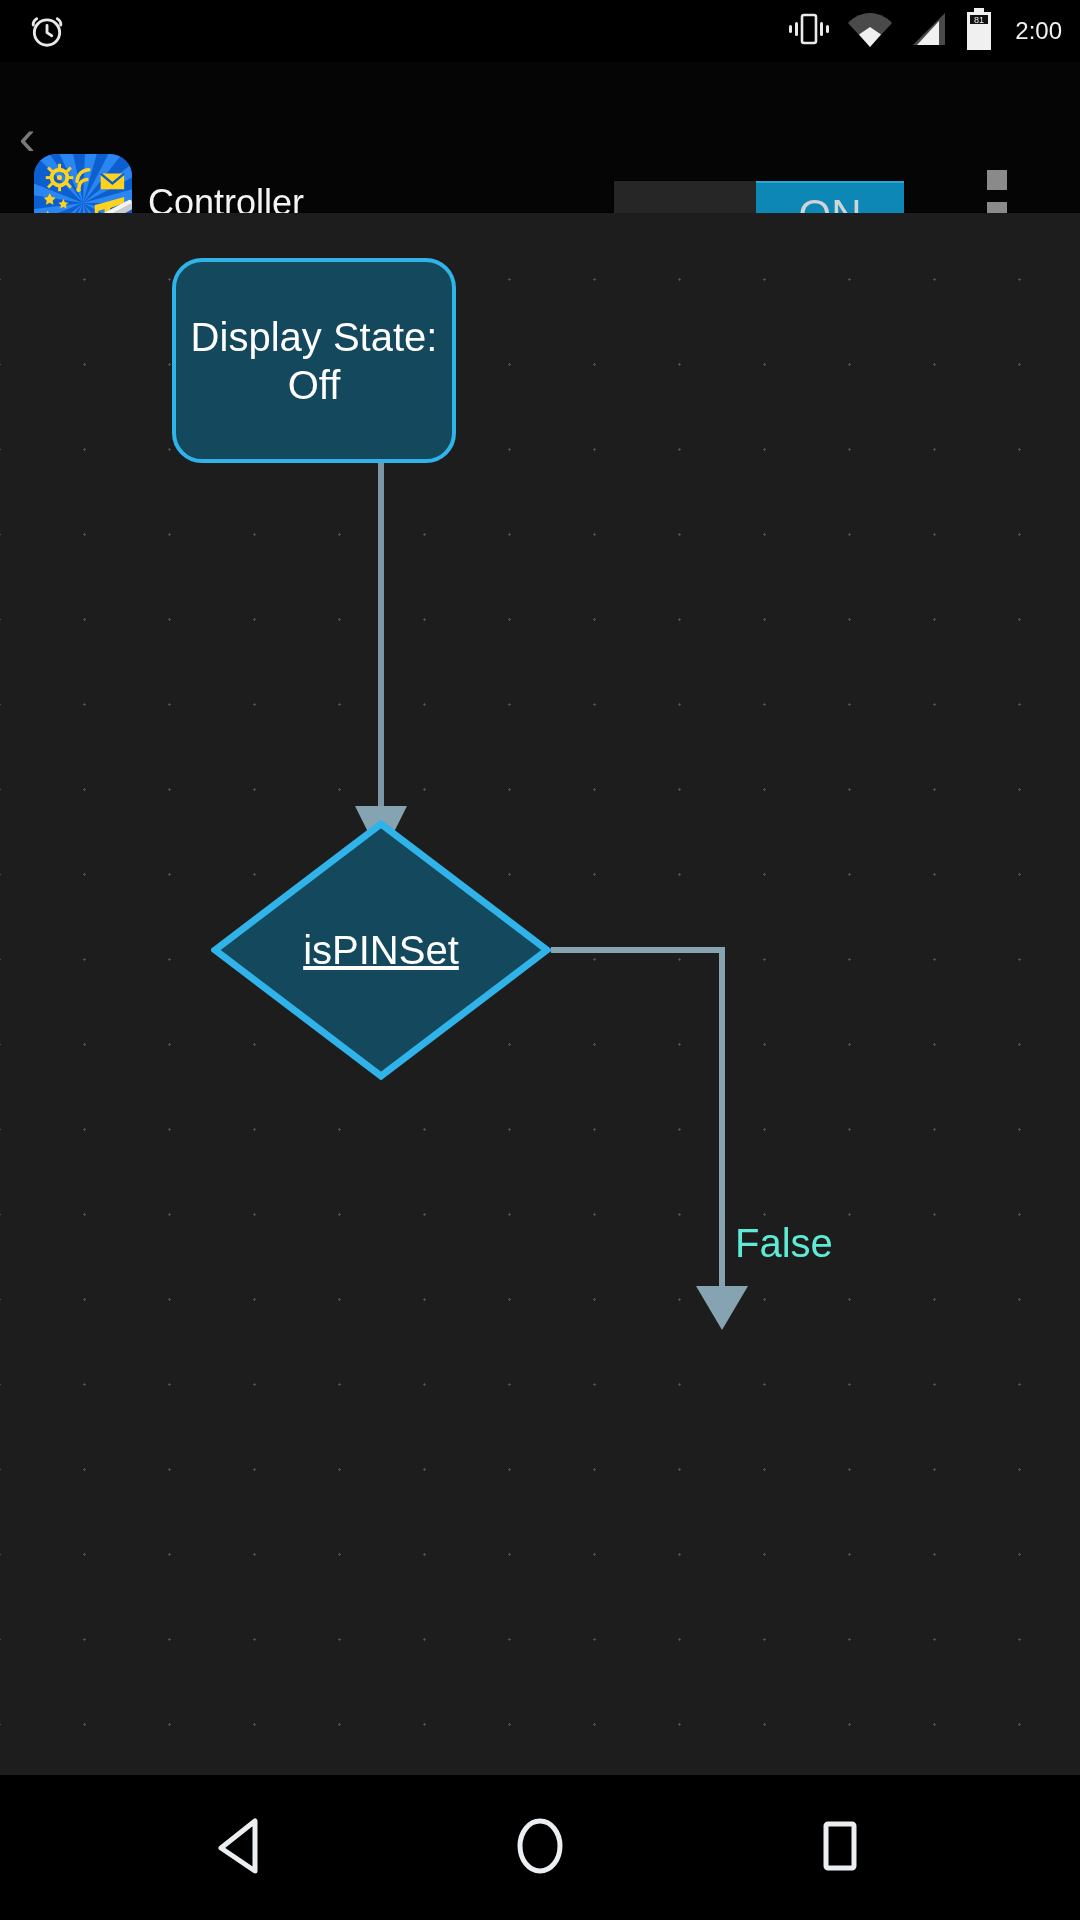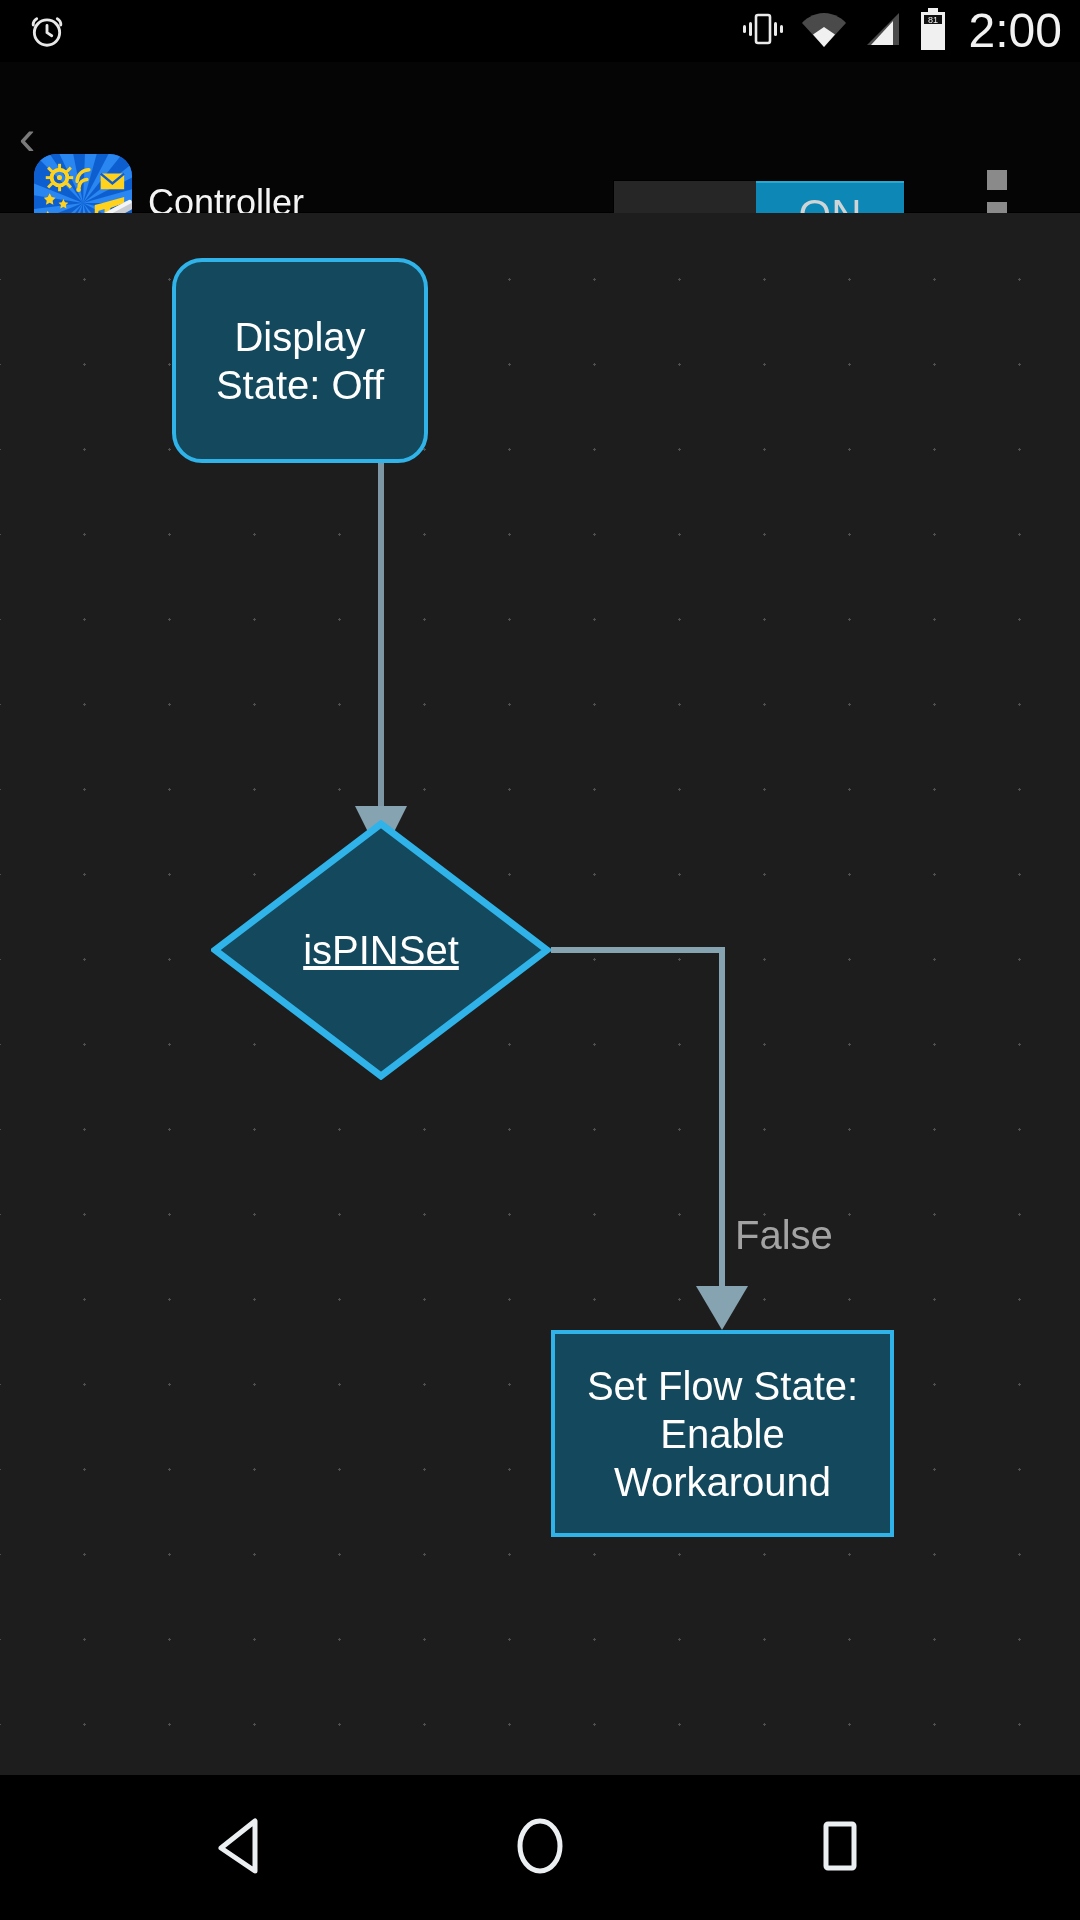--- a/index.html
+++ b/index.html
@@ -8,21 +8,21 @@
     font-family:"Liberation Sans","DejaVu Sans",sans-serif;
     -webkit-font-smoothing:antialiased;
   }
   .phone{position:relative;width:1080px;height:1920px;background:#000;padding-left:20px;}
 
   
   .statusbar{position:absolute;left:0;top:0;width:1080px;height:62px;background:#000;}
   .sb-alarm{position:absolute;left:28px;top:12px;width:38px;height:38px;}
   .sb-right{position:absolute;right:18px;top:0;height:62px;display:flex;align-items:center;gap:16px;}
   .sb-icon{display:block;}
-  .sb-time{color:#f2f2f2;font-size:48px;line-height:62px;letter-spacing:0px;margin-left:6px;}
+  .sb-time{color:#f2f2f2;font-size:24px;line-height:62px;letter-spacing:0px;margin-left:6px;}
 
   
   .actionbar{position:absolute;left:0;top:62px;width:1080px;height:150px;background:#050505;}
   .ab-back{position:absolute;left:8px;top:50px;width:38px;height:54px;color:#7a7a7a;font-size:50px;line-height:50px;text-align:center;}
   .ab-appicon{position:absolute;left:34px;top:92px;width:98px;height:98px;border-radius:22px;overflow:hidden;
      box-shadow:0 0 0 2px #2b6fd8 inset;}
   .ab-title{position:absolute;left:148px;top:92px;height:98px;line-height:98px;color:#f4f4f4;font-size:36px;}
   .ab-toggle{position:absolute;left:613px;top:118px;width:292px;height:66px;background:#262626;
      border:1px solid #000;box-sizing:border-box;}
   .ab-toggle-thumb{position:absolute;right:0;top:0;width:148px;height:64px;background:#0d87b5;
@@ -43,21 +43,21 @@
      display:flex;align-items:center;justify-content:center;text-align:center;
      color:#ffffff;font-size:40px;line-height:48px;}
   .node.rounded{border-radius:30px;}
   .node .txt{padding:0 14px;}
 
   .diamond{position:absolute;}
   .diamond .dshape{position:absolute;inset:0;}
   .diamond .dlabel{position:absolute;inset:0;display:flex;align-items:center;justify-content:center;
      color:#ffffff;font-size:40px;text-decoration:underline;}
 
-  .edge-label{position:absolute;color:#a3a3a3;font-size:40px;line-height:44px;white-space:nowrap;}
+  .edge-label{position:absolute;color:#5eead4;font-size:40px;line-height:44px;white-space:nowrap;margin-top:8px;}
 
   
   .navbar{position:absolute;left:0;top:1775px;width:1080px;height:145px;background:#000;}
   .navbar .btn{position:absolute;top:0;height:145px;width:180px;display:flex;align-items:center;justify-content:center;}
   .nav-back{left:150px;}
   .nav-home{left:450px;}
   .nav-recent{left:750px;}
 </style>
 </head>
 <body>
@@ -210,40 +210,33 @@
         <line x1="381" y1="250" x2="381" y2="593" stroke="#7d97a5" stroke-width="6"></line>
         <polygon points="355,593 407,593 381,645" fill="#86a3b2"></polygon>
       </g>
 
       <g>
         <polyline points="551,737 722,737 722,1073" fill="none" stroke="#86a3b2" stroke-width="6"></polyline>
         <polygon points="696,1073 748,1073 722,1117" fill="#86a3b2"></polygon>
       </g>
     </svg>
 
-    <div class="node rounded" style="left:172px;top:45px;width:256px;height:205px;">
+    <div class="node rounded" style="left:172px;top:45px;width:284px;height:205px;">
       <span class="txt">Display State: Off</span>
     </div>
 
     <div class="diamond" style="left:211px;top:607px;width:340px;height:260px;">
       <svg class="dshape" viewBox="0 0 340 260" preserveAspectRatio="none">
         <polygon points="170,4 336,130 170,256 4,130" fill="#14485c" stroke="#2fb3e8" stroke-width="7"></polygon>
       </svg>
       <div class="dlabel">isPINSet</div>
     </div>
 
     <div class="edge-label" style="left:735px;top:1000px;">False</div>
 
-    <div class="node" style="left:551px;top:1117px;width:343px;height:207px;">
-      <span class="txt">
-        <span>Set Flow State:</span><br>
-        <span>Enable</span><br>
-        <span>Workaround</span>
-      </span>
-    </div>
   </div>
 
   <div class="navbar">
 
     <div class="btn nav-back">
       <span>
         <svg width="54" height="58" viewBox="0 0 54 58">
           <path d="M42 4 L42 54 L8 31 Z" fill="none" stroke="#eceff1" stroke-width="5" stroke-linejoin="round"></path>
         </svg>
       </span>

